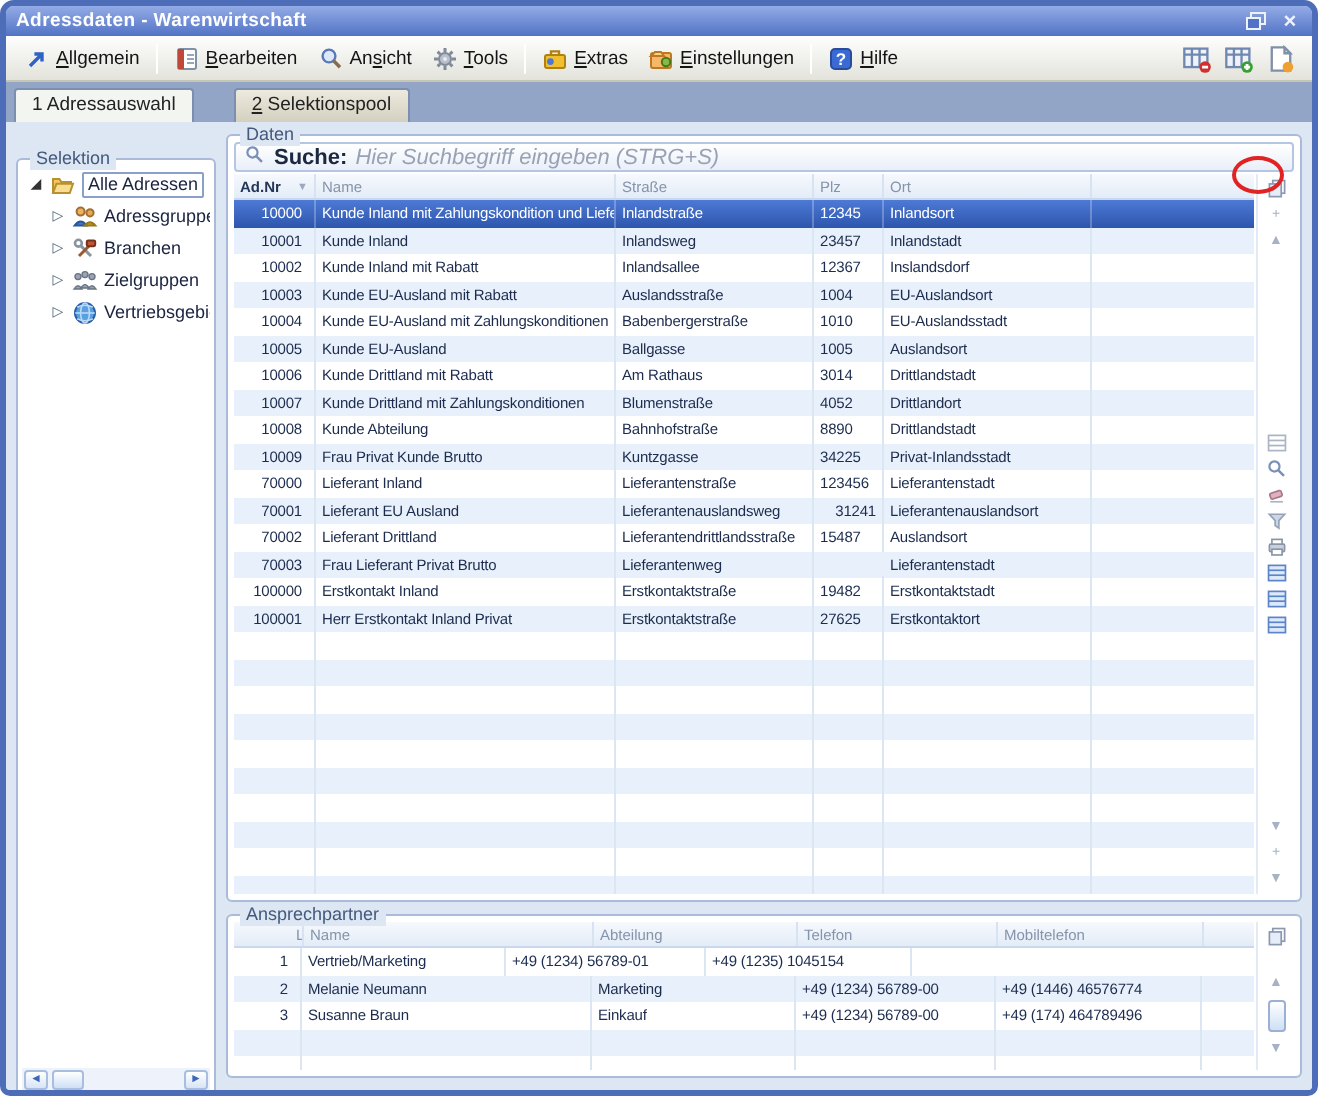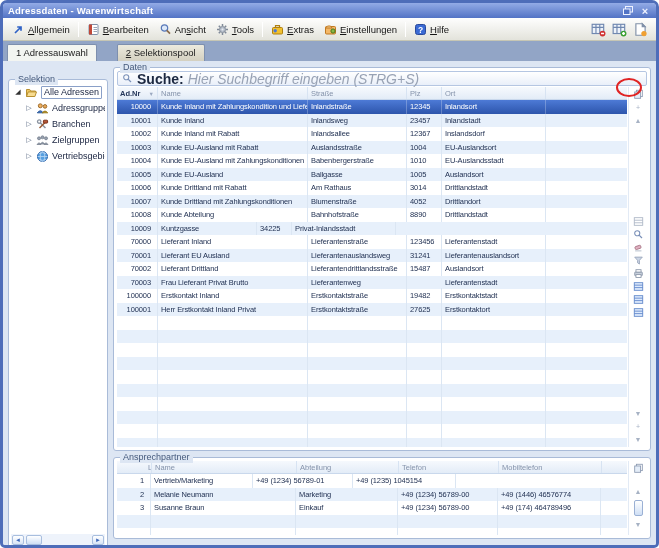--- a/index.html
+++ b/index.html
@@ -46,21 +46,21 @@
     display:flex;align-items:center;padding:0 1px;}
   .harrow{width:12px;height:10px;flex:none;background:linear-gradient(#fff,#d8e4f6);border:1px solid #a8bede;
     border-radius:2px;color:#3c66b8;font-size:6px;display:flex;align-items:center;justify-content:center;}
   .harrow.right{margin-left:auto;}
   .hthumb{width:16px;height:10px;margin-left:2px;background:linear-gradient(#fff,#cfdff5);
     border:1px solid #a8bede;border-radius:2px;}
   
   .dinner{position:absolute;inset:3px;display:flex;flex-direction:column;overflow:hidden;}
   .searchrow{height:15px;flex:none;border:1px solid #b5c6e2;border-radius:2px;
     background:linear-gradient(#ffffff,#e9eff9);display:flex;align-items:center;gap:4px;
-    padding:0 4px;margin-bottom:1px;font-size:14px;}
+    padding:0 4px;margin-bottom:1px;font-size:11px;}
   .search-label{font-weight:bold;color:#1c2840;}
   .search-ph{font-style:italic;color:#98a2b4;}
   .tblwrap{flex:1;display:flex;min-height:0;}
   .tbl{flex:1;display:flex;flex-direction:column;min-width:0;overflow:hidden;}
   .thead{height:13px;flex:none;display:flex;background:linear-gradient(#f6f9fd,#e3ecf7);
     border-bottom:1px solid #c9d8ec;color:#8593ab;font-size:7.5px;}
   .th{flex:none;padding:1px 3px 0;border-right:1px solid #d7e3f2;display:flex;align-items:center;overflow:hidden;white-space:nowrap;}
   .th.first{font-weight:bold;color:#24365a;justify-content:space-between;}
   .sortglyph{color:#9aa8c0;font-size:5.5px;margin-left:2px;}
   .tbody{flex:1;overflow:hidden;background:#fff;}
@@ -400,38 +400,39 @@
                 <div class="tr">
                   <div class="td num" style="width: 41px;">10008</div>
                   <div class="td" style="width: 150px;">Kunde Abteilung</div>
                   <div class="td" style="width: 99px;">Bahnhofstraße</div>
                   <div class="td" style="width: 35px;">8890</div>
                   <div class="td" style="width: 104px;">Drittlandstadt</div>
                   <div class="td fill"></div>
                 </div>
                 <div class="tr odd">
                   <div class="td num" style="width: 41px;">10009</div>
+                  <div class="td" style="width: 150px;">Frau Privat Kunde Brutto</div>
                   <div class="td" style="width: 99px;">Kuntzgasse</div>
                   <div class="td" style="width: 35px;">34225</div>
                   <div class="td" style="width: 104px;">Privat-Inlandsstadt</div>
                   <div class="td fill"></div>
                 </div>
                 <div class="tr">
                   <div class="td num" style="width: 41px;">70000</div>
                   <div class="td" style="width: 150px;">Lieferant Inland</div>
                   <div class="td" style="width: 99px;">Lieferantenstraße</div>
                   <div class="td" style="width: 35px;">123456</div>
                   <div class="td" style="width: 104px;">Lieferantenstadt</div>
                   <div class="td fill"></div>
                 </div>
                 <div class="tr odd">
                   <div class="td num" style="width: 41px;">70001</div>
                   <div class="td" style="width: 150px;">Lieferant EU Ausland</div>
                   <div class="td" style="width: 99px;">Lieferantenauslandsweg</div>
-                  <div class="td" style="width: 35px;">31241</div>
+                  <div class="td" style="width: 35px; text-align: right;">31241</div>
                   <div class="td" style="width: 104px;">Lieferantenauslandsort</div>
                   <div class="td fill"></div>
                 </div>
                 <div class="tr">
                   <div class="td num" style="width: 41px;">70002</div>
                   <div class="td" style="width: 150px;">Lieferant Drittland</div>
                   <div class="td" style="width: 99px;">Lieferantendrittlandsstraße</div>
                   <div class="td" style="width: 35px;">15487</div>
                   <div class="td" style="width: 104px;">Auslandsort</div>
                   <div class="td fill"></div>

